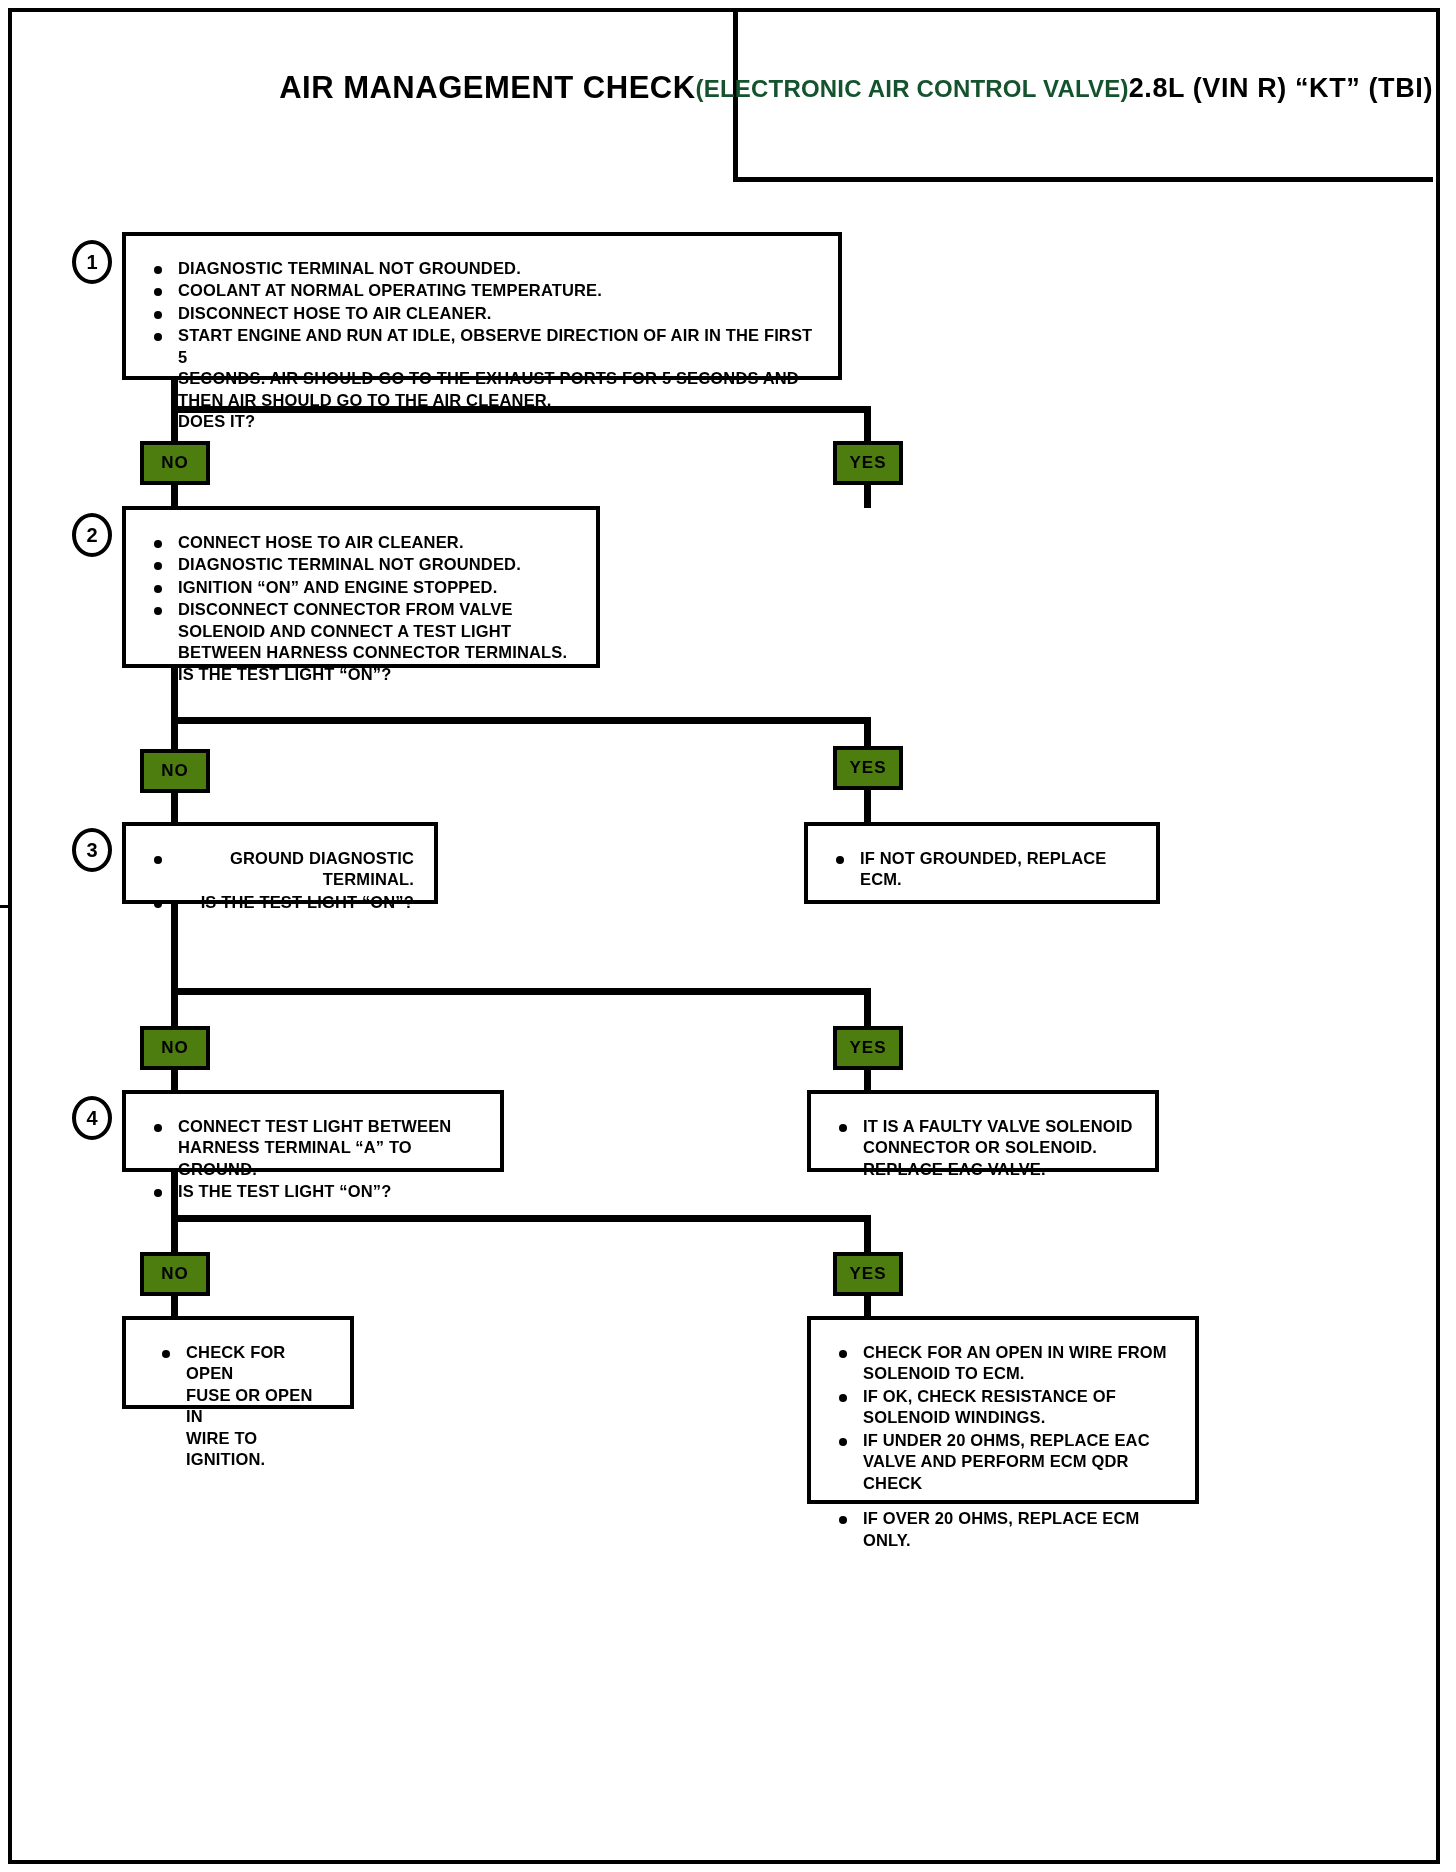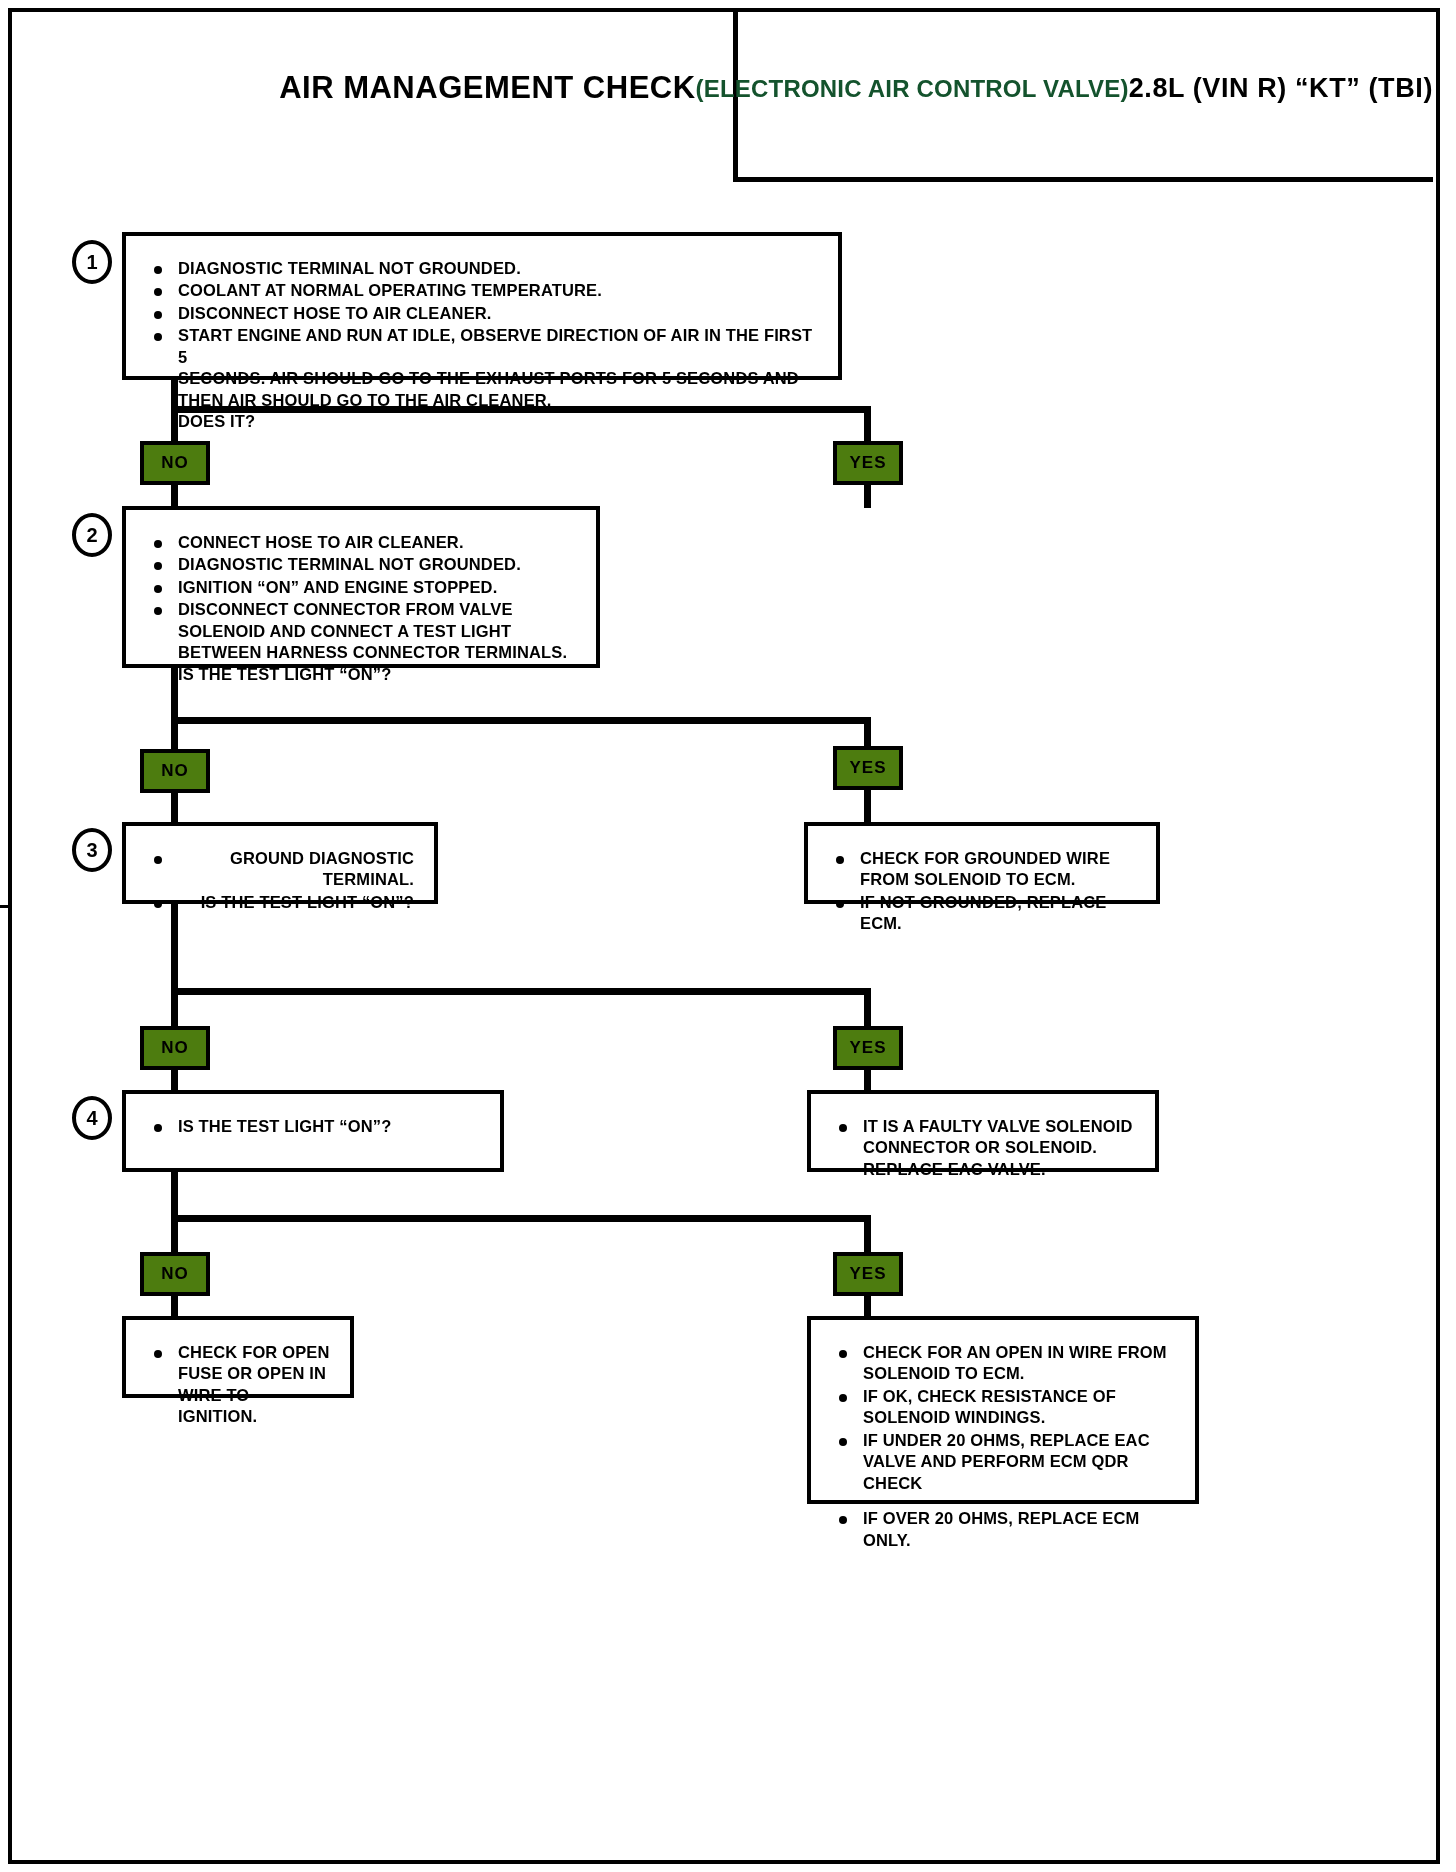--- a/index.html
+++ b/index.html
@@ -142,22 +142,20 @@
         <li>GROUND DIAGNOSTIC
 TERMINAL.</li>
         <li>IS THE TEST LIGHT “ON”?</li>
       </ul>
     </div>
   </div>
 
   <div class="box" style="left:804px;top:822px;width:356px;height:82px;">
     <div class="box-inner">
       <ul>
-        <li>CHECK FOR GROUNDED WIRE
-FROM SOLENOID TO ECM.</li>
         <li>IF NOT GROUNDED, REPLACE ECM.</li>
       </ul>
     </div>
   </div>
 
   <div class="ln v" style="left:171px;top:904px;height:90px;"></div>
   <div class="ln h" style="left:171px;top:988px;width:700px;"></div>
   <div class="ln v" style="left:171px;top:988px;height:40px;"></div>
   <div class="ln v" style="left:864px;top:988px;height:40px;"></div>
 
@@ -166,20 +164,22 @@
 
   <div class="ln v" style="left:171px;top:1068px;height:25px;"></div>
   <div class="ln v" style="left:864px;top:1068px;height:25px;"></div>
 
   <div class="step-circle" style="left:72px;top:1096px;">
       <span>4</span>
     </div>
   <div class="box" style="left:122px;top:1090px;width:382px;height:82px;">
     <div class="box-inner">
       <ul>
+        <li>CONNECT TEST LIGHT BETWEEN
+HARNESS TERMINAL “A” TO GROUND.</li>
         <li>IS THE TEST LIGHT “ON”?</li>
       </ul>
     </div>
   </div>
 
   <div class="box" style="left:807px;top:1090px;width:352px;height:82px;">
     <div class="box-inner">
       <ul>
         <li>IT IS A FAULTY VALVE SOLENOID
 CONNECTOR OR SOLENOID.
@@ -192,21 +192,21 @@
   <div class="ln h" style="left:171px;top:1215px;width:700px;"></div>
   <div class="ln v" style="left:171px;top:1215px;height:38px;"></div>
   <div class="ln v" style="left:864px;top:1215px;height:38px;"></div>
 
   <div class="yn" style="left:140px;top:1252px;">NO</div>
   <div class="yn" style="left:833px;top:1252px;">YES</div>
 
   <div class="ln v" style="left:171px;top:1294px;height:25px;"></div>
   <div class="ln v" style="left:864px;top:1294px;height:25px;"></div>
 
-  <div class="box" style="left:122px;top:1316px;width:232px;height:82px;">
+  <div class="box" style="left:122px;top:1316px;width:232px;height:93px;padding-left:8px;">
     <div class="box-inner">
       <ul>
         <li>CHECK FOR OPEN
 FUSE OR OPEN IN
 WIRE TO IGNITION.</li>
       </ul>
     </div>
   </div>
 
   <div class="box" style="left:807px;top:1316px;width:392px;height:188px;">

